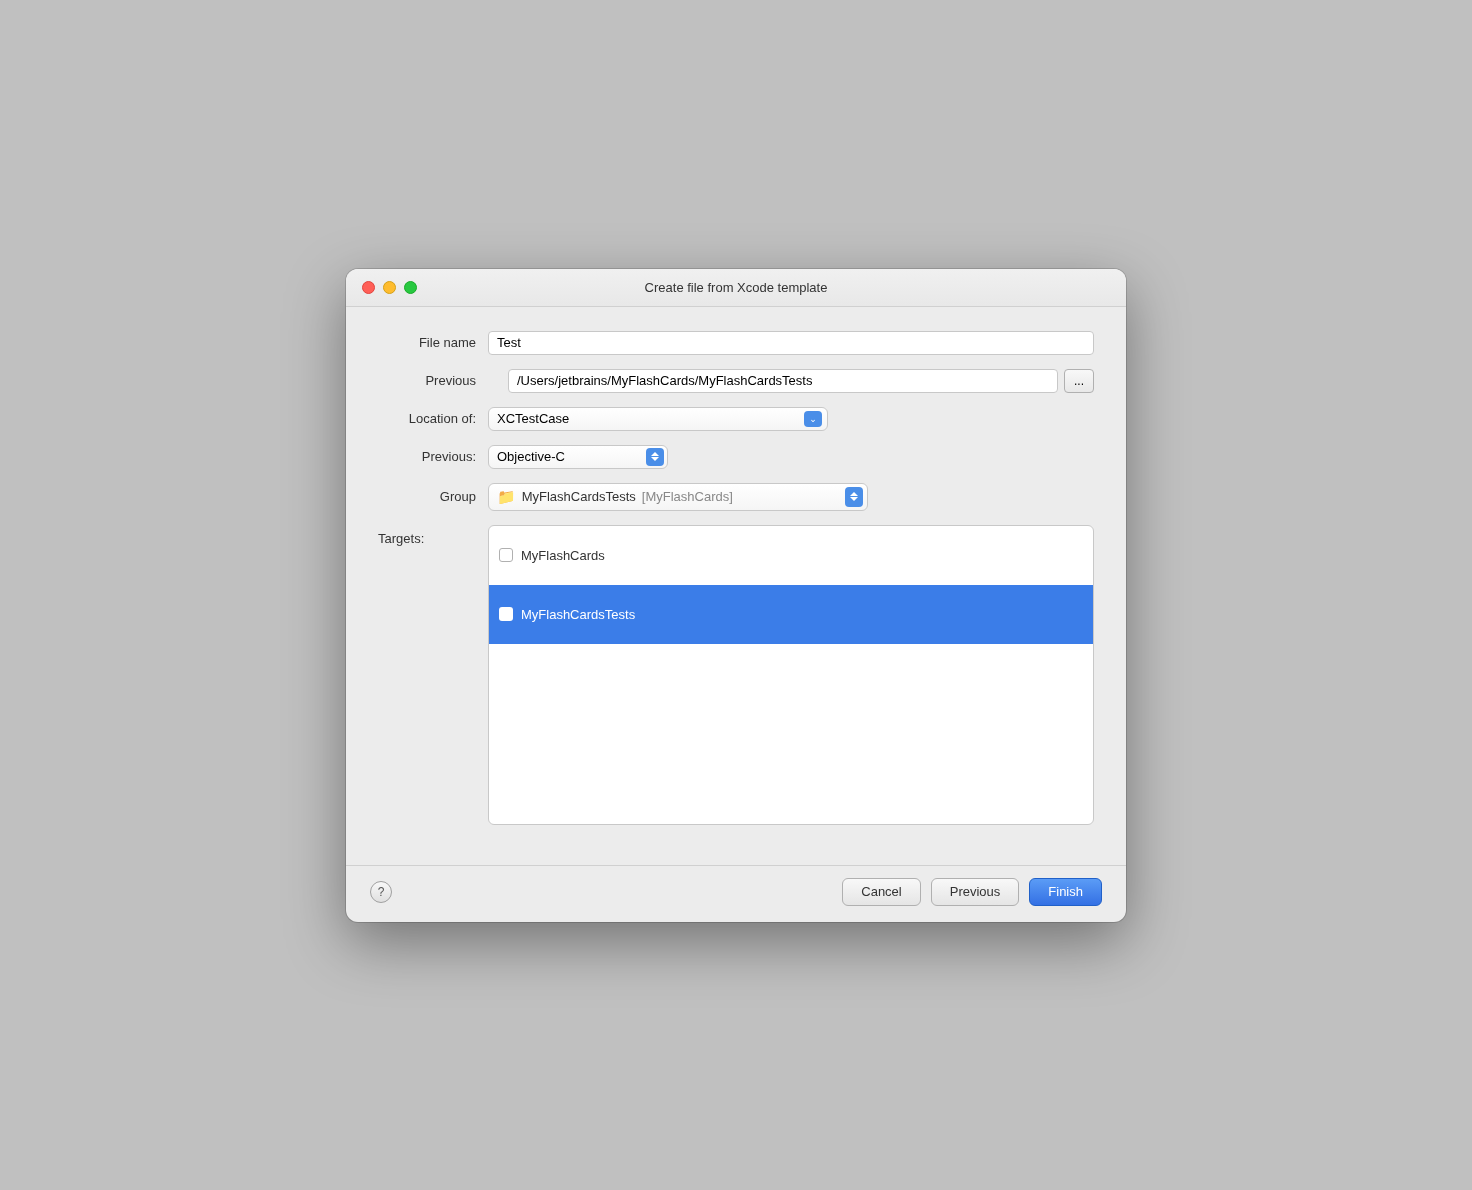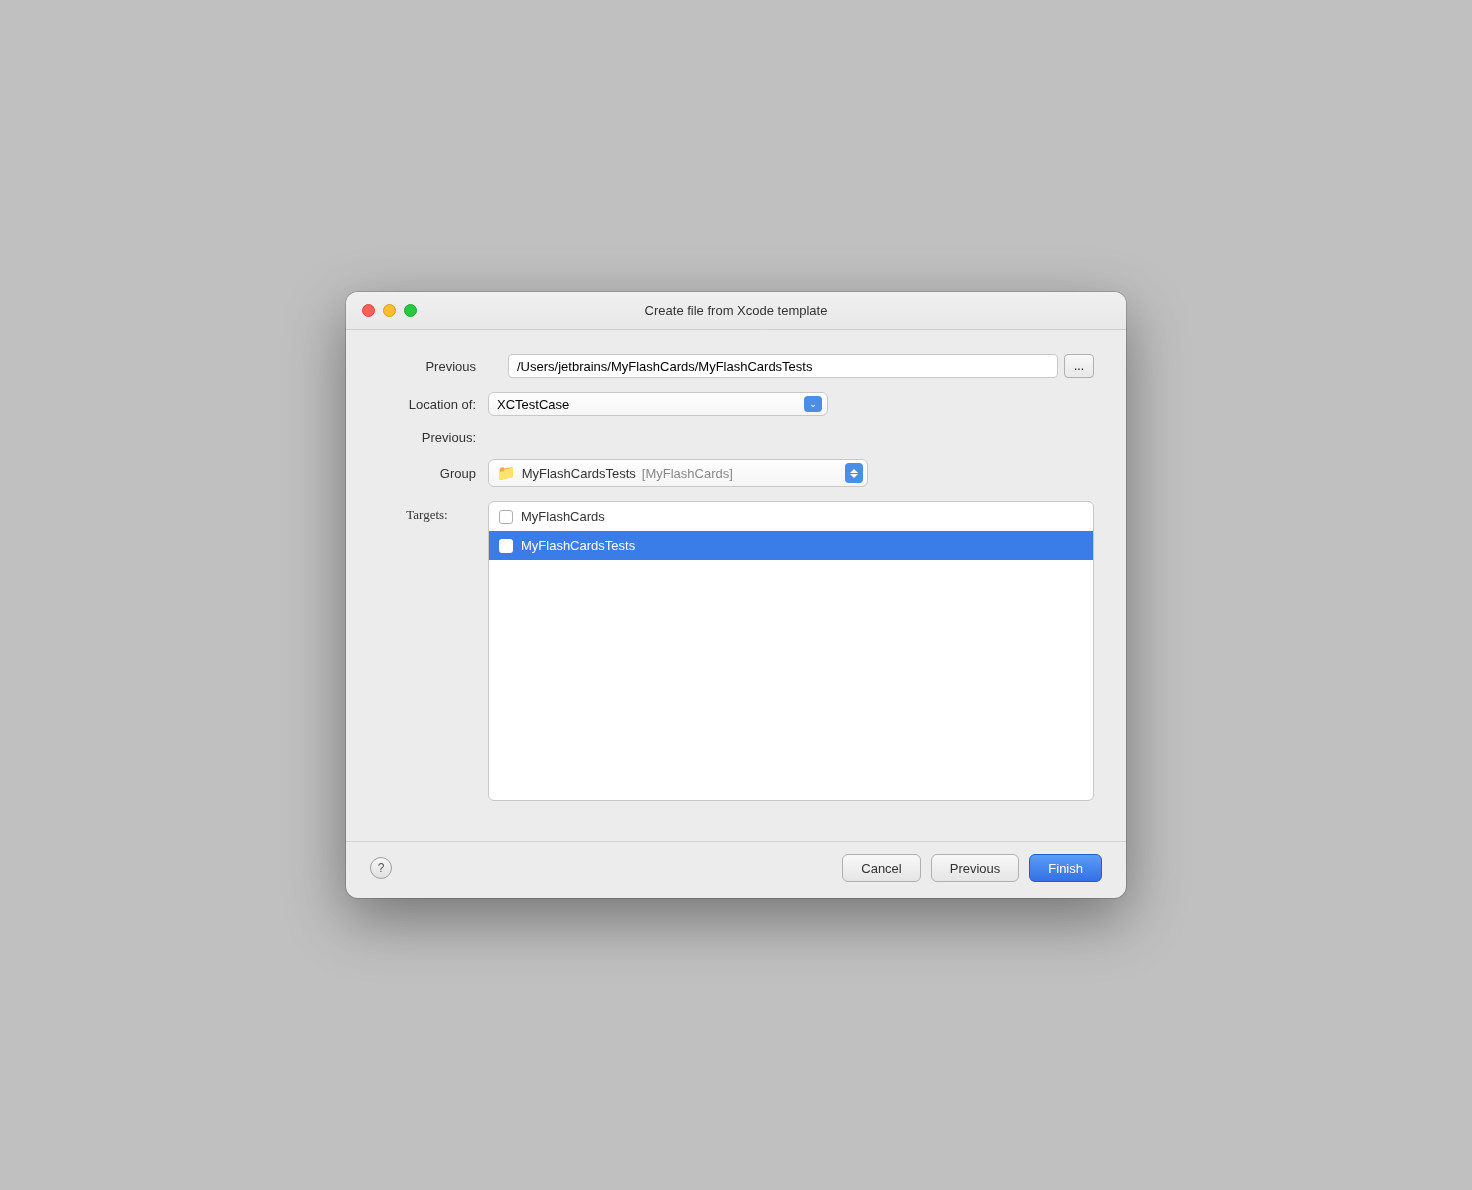--- a/index.html
+++ b/index.html
@@ -273,42 +273,41 @@
     }
 
     .targets-section {
       display: flex;
       align-items: flex-start;
       margin-bottom: 20px;
     }
 
     .targets-label {
       width: 110px;
-      text-align: center;
+      text-align: left;
       padding-right: 12px;
       color: #333;
       font-size: 13px;
       flex-shrink: 0;
       padding-top: 6px;
-      font-family: Liberation Serif, serif;
     }
 
     .targets-list {
       flex: 1;
       border: 1px solid #c8c8c8;
       border-radius: 6px;
       background: #fff;
       overflow: hidden;
       min-height: 300px;
     }
 
     .target-item {
       display: flex;
-      align-items: flex-end;
-      padding: 7px 10px;
+      align-items: flex-start;
+      padding: 22px 10px;
       gap: 8px;
       border-bottom: none;
     }
 
     .target-item.selected {
       background: #3b7de8;
     }
 
     .target-checkbox {
       width: 14px;
@@ -431,20 +430,26 @@
     <div class="traffic-lights">
       <div class="traffic-light close"></div>
       <div class="traffic-light minimize"></div>
       <div class="traffic-light maximize"></div>
     </div>
     <span class="window-title">Create file from Xcode template</span>
   </div>
 
   <div class="content">
 
+    <div class="form-row">
+      <label class="form-label">File name</label>
+      <div class="form-control">
+        <input class="text-input" type="text" value="Test" style="">
+      </div>
+    </div>
 
     <div class="form-row">
       <label class="form-label">Previous</label>
       <div class="form-control location-row">
         <input class="location-input" type="text" value="/Users/jetbrains/MyFlashCards/MyFlashCardsTests" style="">
         <button class="browse-btn">...</button>
       </div>
     </div>
 
     <div class="form-row">
@@ -456,20 +461,32 @@
           </select>
           <div class="select-arrow-blue">
             <span>⌄</span>
           </div>
         </div>
       </div>
     </div>
 
     <div class="form-row">
       <label class="form-label">Previous:</label>
+      <div class="form-control">
+        <div class="language-select-wrapper">
+          <select class="select-language">
+            <option>Objective-C</option>
+            <option>Swift</option>
+          </select>
+          <div class="select-arrow-stepper">
+            <div class="stepper-arrow-up"></div>
+            <div class="stepper-arrow-down"></div>
+          </div>
+        </div>
+      </div>
     </div>
 
     <div class="form-row">
       <label class="form-label">Group</label>
       <div class="form-control">
         <div class="group-select-wrapper">
           <div class="group-select-text">
             <span style="color:#e8a020; font-size:15px;">📁</span>
             <span class="group-name">MyFlashCardsTests</span>
             <span class="group-project">[MyFlashCards]</span>

